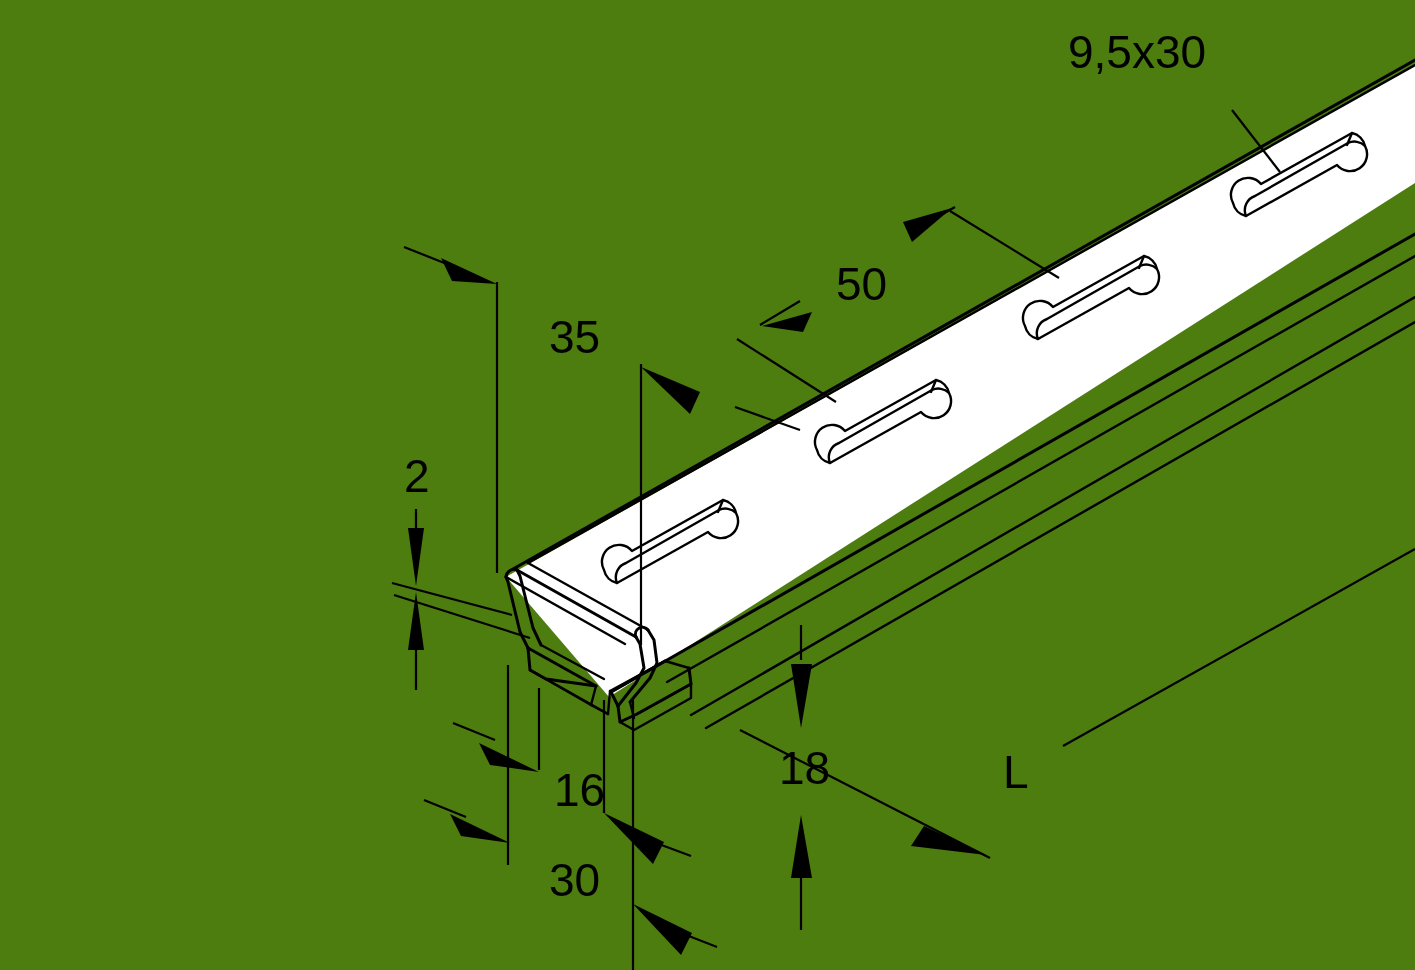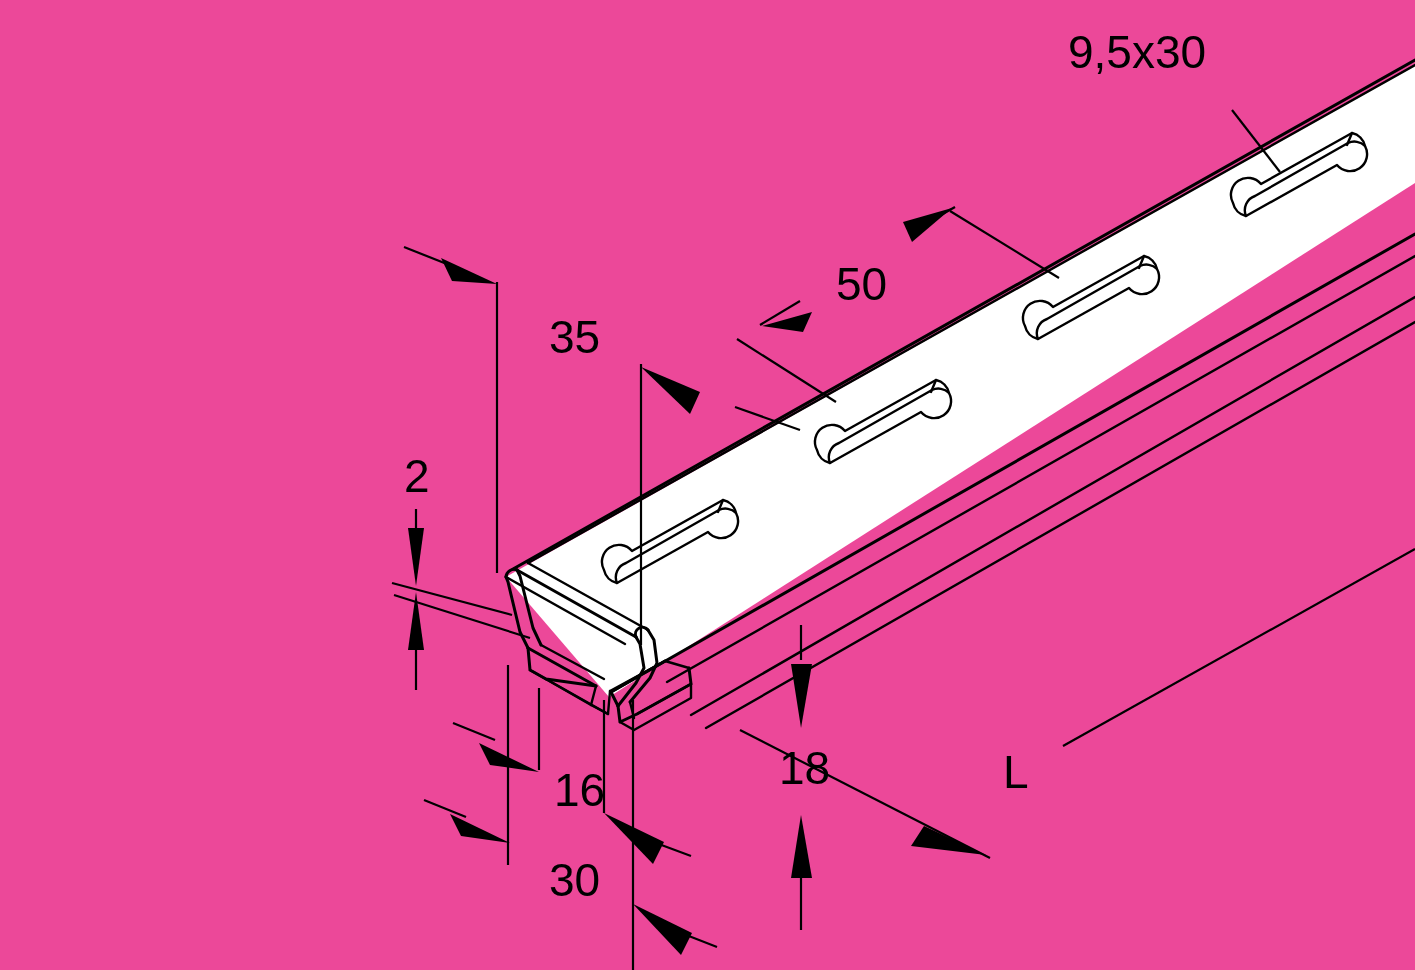--- a/index.html
+++ b/index.html
@@ -4,21 +4,21 @@
 <style>
   html, body {
     margin: 0;
     padding: 0;
     background: #ffffff;
   }
   #drawing-root {
     position: relative;
     width: 1415px;
     height: 970px;
-    background: #ec4899;
+    background: #4d7c0f;
     overflow: hidden;
     font-family: "Liberation Sans", sans-serif;
   }
   svg#tech-drawing {
     display: block;
     width: 1415px;
     height: 970px;
   }
   .dim-text {
     font-family: "Liberation Sans", sans-serif;

